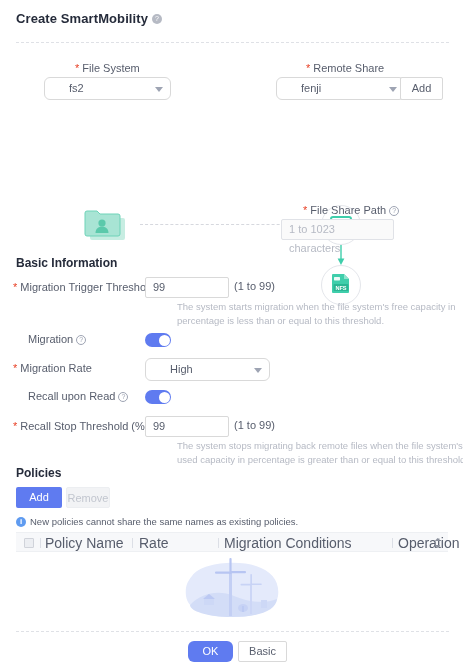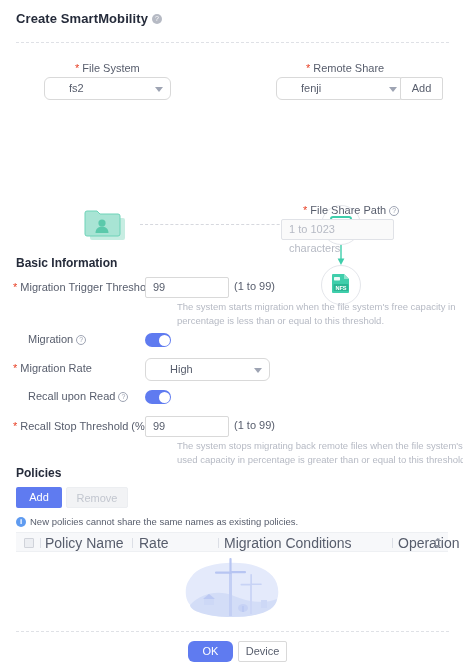--- a/index.html
+++ b/index.html
@@ -138,21 +138,21 @@
 
   .rate-select { left: 145px; top: 358px; width: 125px; }
 
   
   .btn-add {
     position: absolute; left: 16px; top: 487px; width: 46px; height: 21px;
     background: #5f7bf0; color: #fff; font-size: 11px; border-radius: 2px;
     text-align: center; line-height: 21px; cursor: pointer;
   }
   .btn-remove {
-    position: absolute; left: 66px; top: 487px; width: 62px; height: 21px;
+    position: absolute; left: 66px; top: 487px; width: 44px; height: 21px;
     background: #f2f3f5; color: #c2c6cf; font-size: 11px; border-radius: 2px;
     text-align: center; line-height: 21px; border: 1px solid #eceef1;
   }
 
   .notice {
     position: absolute; left: 16px; top: 516px; font-size: 9.5px; color: #575d6c;
   }
   .info-dot {
     display: inline-block; width: 10px; height: 10px; border-radius: 50%;
     background: #5f9bf0; color: #fff; font-size: 8px; line-height: 10px;
@@ -355,15 +355,15 @@
         <path d="M23 41 l6-5 6 5 z" fill="#bcc9f3"></path>
         <rect x="81" y="42" width="6" height="8" fill="#cdd8f6"></rect>
         <ellipse cx="63" cy="50" rx="5" ry="4" fill="#c6d2f5"></ellipse>
         <rect x="62.3" y="48" width="1.4" height="6" fill="#b8c6f2"></rect>
       </svg>
     </span>
   </div>
 
   <div class="hr-dotted hr-bottom"></div>
   <div class="btn-ok">OK</div>
-  <div class="btn-cancel">Device</div>
+  <div class="btn-cancel">Basic</div>
 
 </div>
 
 </body></html>

